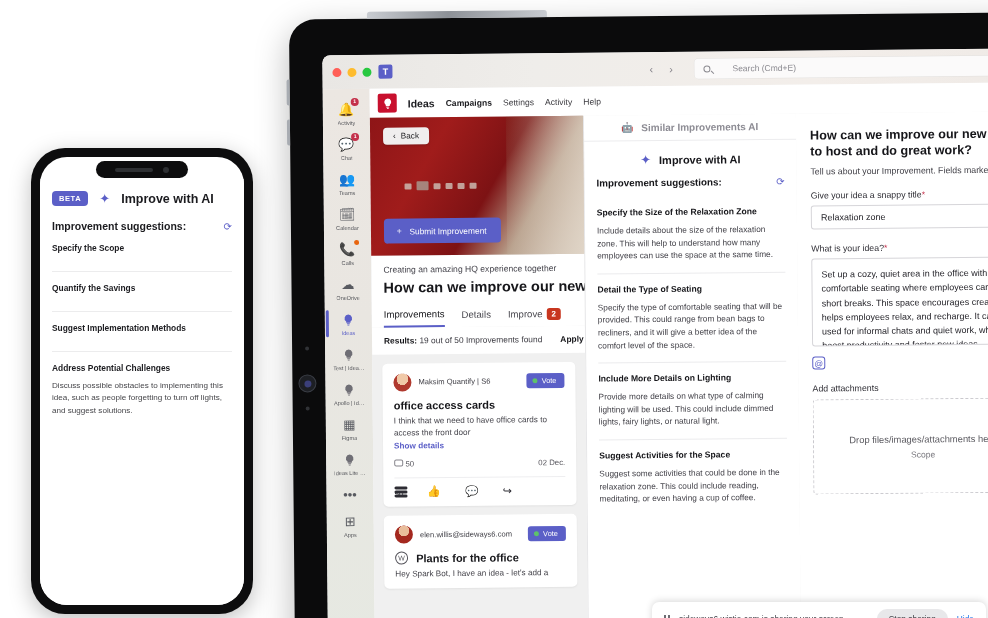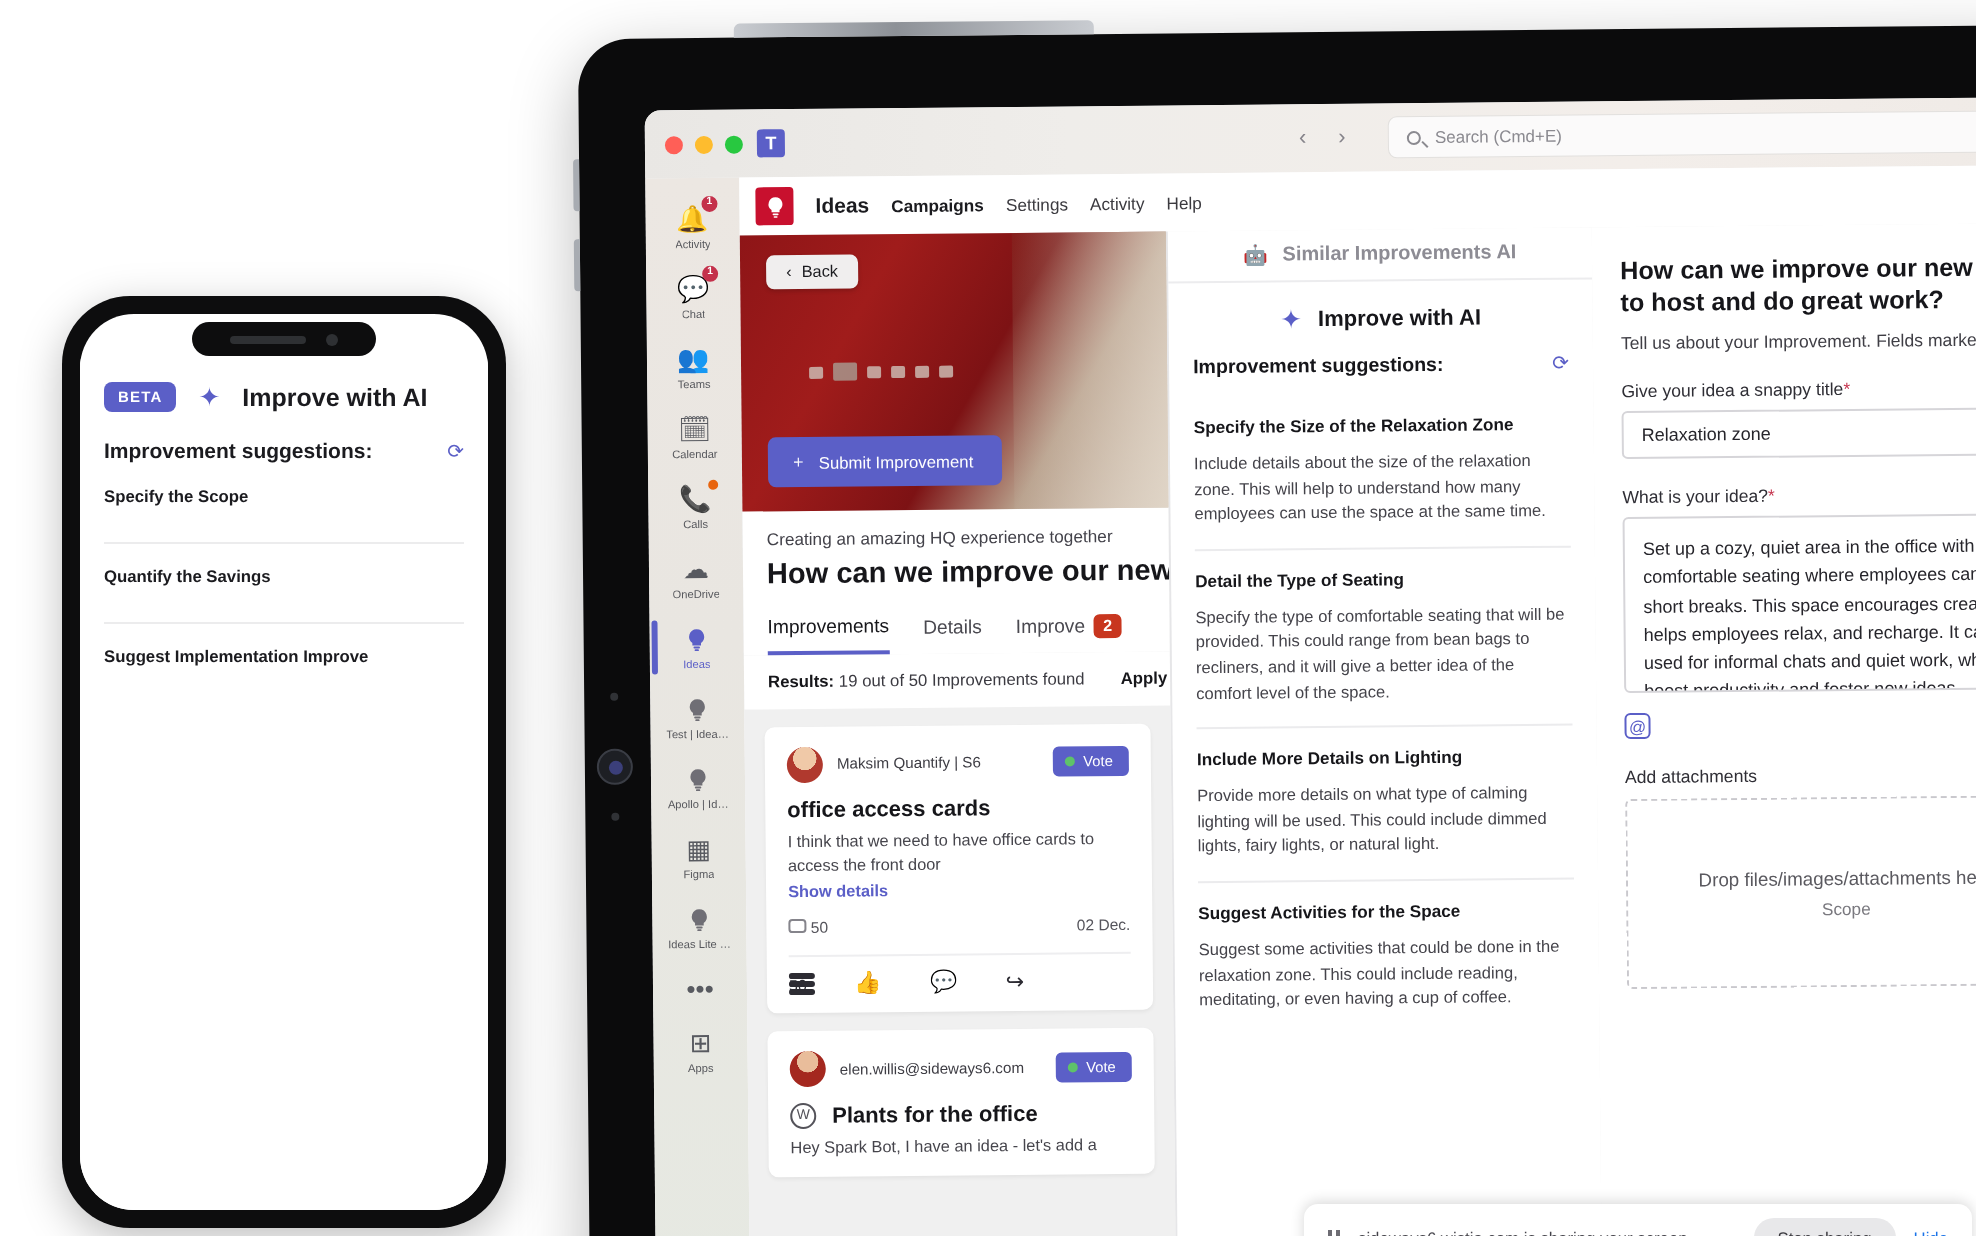--- a/index.html
+++ b/index.html
@@ -83,21 +83,21 @@
     font-weight:bold; display:flex; align-items:center; justify-content:center;}
   .nav-arrows { position:absolute; left:327px; display:flex; gap:16px; color:#85838a; font-size:11px; }
   #searchbar {
     position:absolute; left:372px; right:14px; height:20px; background:#fbfafa;
     border-radius:4px; display:flex; align-items:center; padding:0 9px; gap:7px;
     box-shadow:0 0 0 .5px #e2e0de;
   }
   .mag { width:7px; height:7px; border:1.2px solid #8b8a90; border-radius:50%; position:relative;}
   .mag::after{content:''; position:absolute; left:5.5px; top:5.5px; width:3.5px; height:1.2px;
     background:#8b8a90; transform:rotate(45deg);}
-  #search-ph { font-size:8.5px; color:#8b8a90; }
+  #search-ph { font-size:8.5px; color:#8b8a90;margin-left:15px; }
 
   
   #win-body { display:flex; height:calc(100% - 34px); }
 
   
   #rail { width:47px; flex:none;
     background:linear-gradient(180deg,#ece7e2 0%,#e9e6e1 40%,#e6e9e2 100%);
     padding-top:7px; }
   .rail-item { display:flex; flex-direction:column; align-items:center; gap:2px;
     padding:5px 0 5px 0; position:relative; }
@@ -255,21 +255,25 @@
           <span class="ph-refresh">⟳</span>
         </div>
 
         <div class="ph-item">
           <div class="ph-item-h">Specify the Scope</div>
         </div>
         <div class="ph-item">
           <div class="ph-item-h">Quantify the Savings</div>
         </div>
         <div class="ph-item">
-          <div class="ph-item-h">Suggest Implementation Improve</div>
+          <div class="ph-item-h">Suggest Implementation Methods</div>
+        </div>
+        <div class="ph-item">
+          <div class="ph-item-h">Address Potential Challenges</div>
+          <div class="ph-item-b">Discuss possible obstacles to implementing this idea, such as people forgetting to turn off lights, and suggest solutions.</div>
         </div>
 
       </div>
     </div>
   </div>
 
   <div id="tablet">
     <div id="tab-cam-bar"></div>
     <div id="tab-btn1"></div>
     <div id="tab-btn2"></div>

